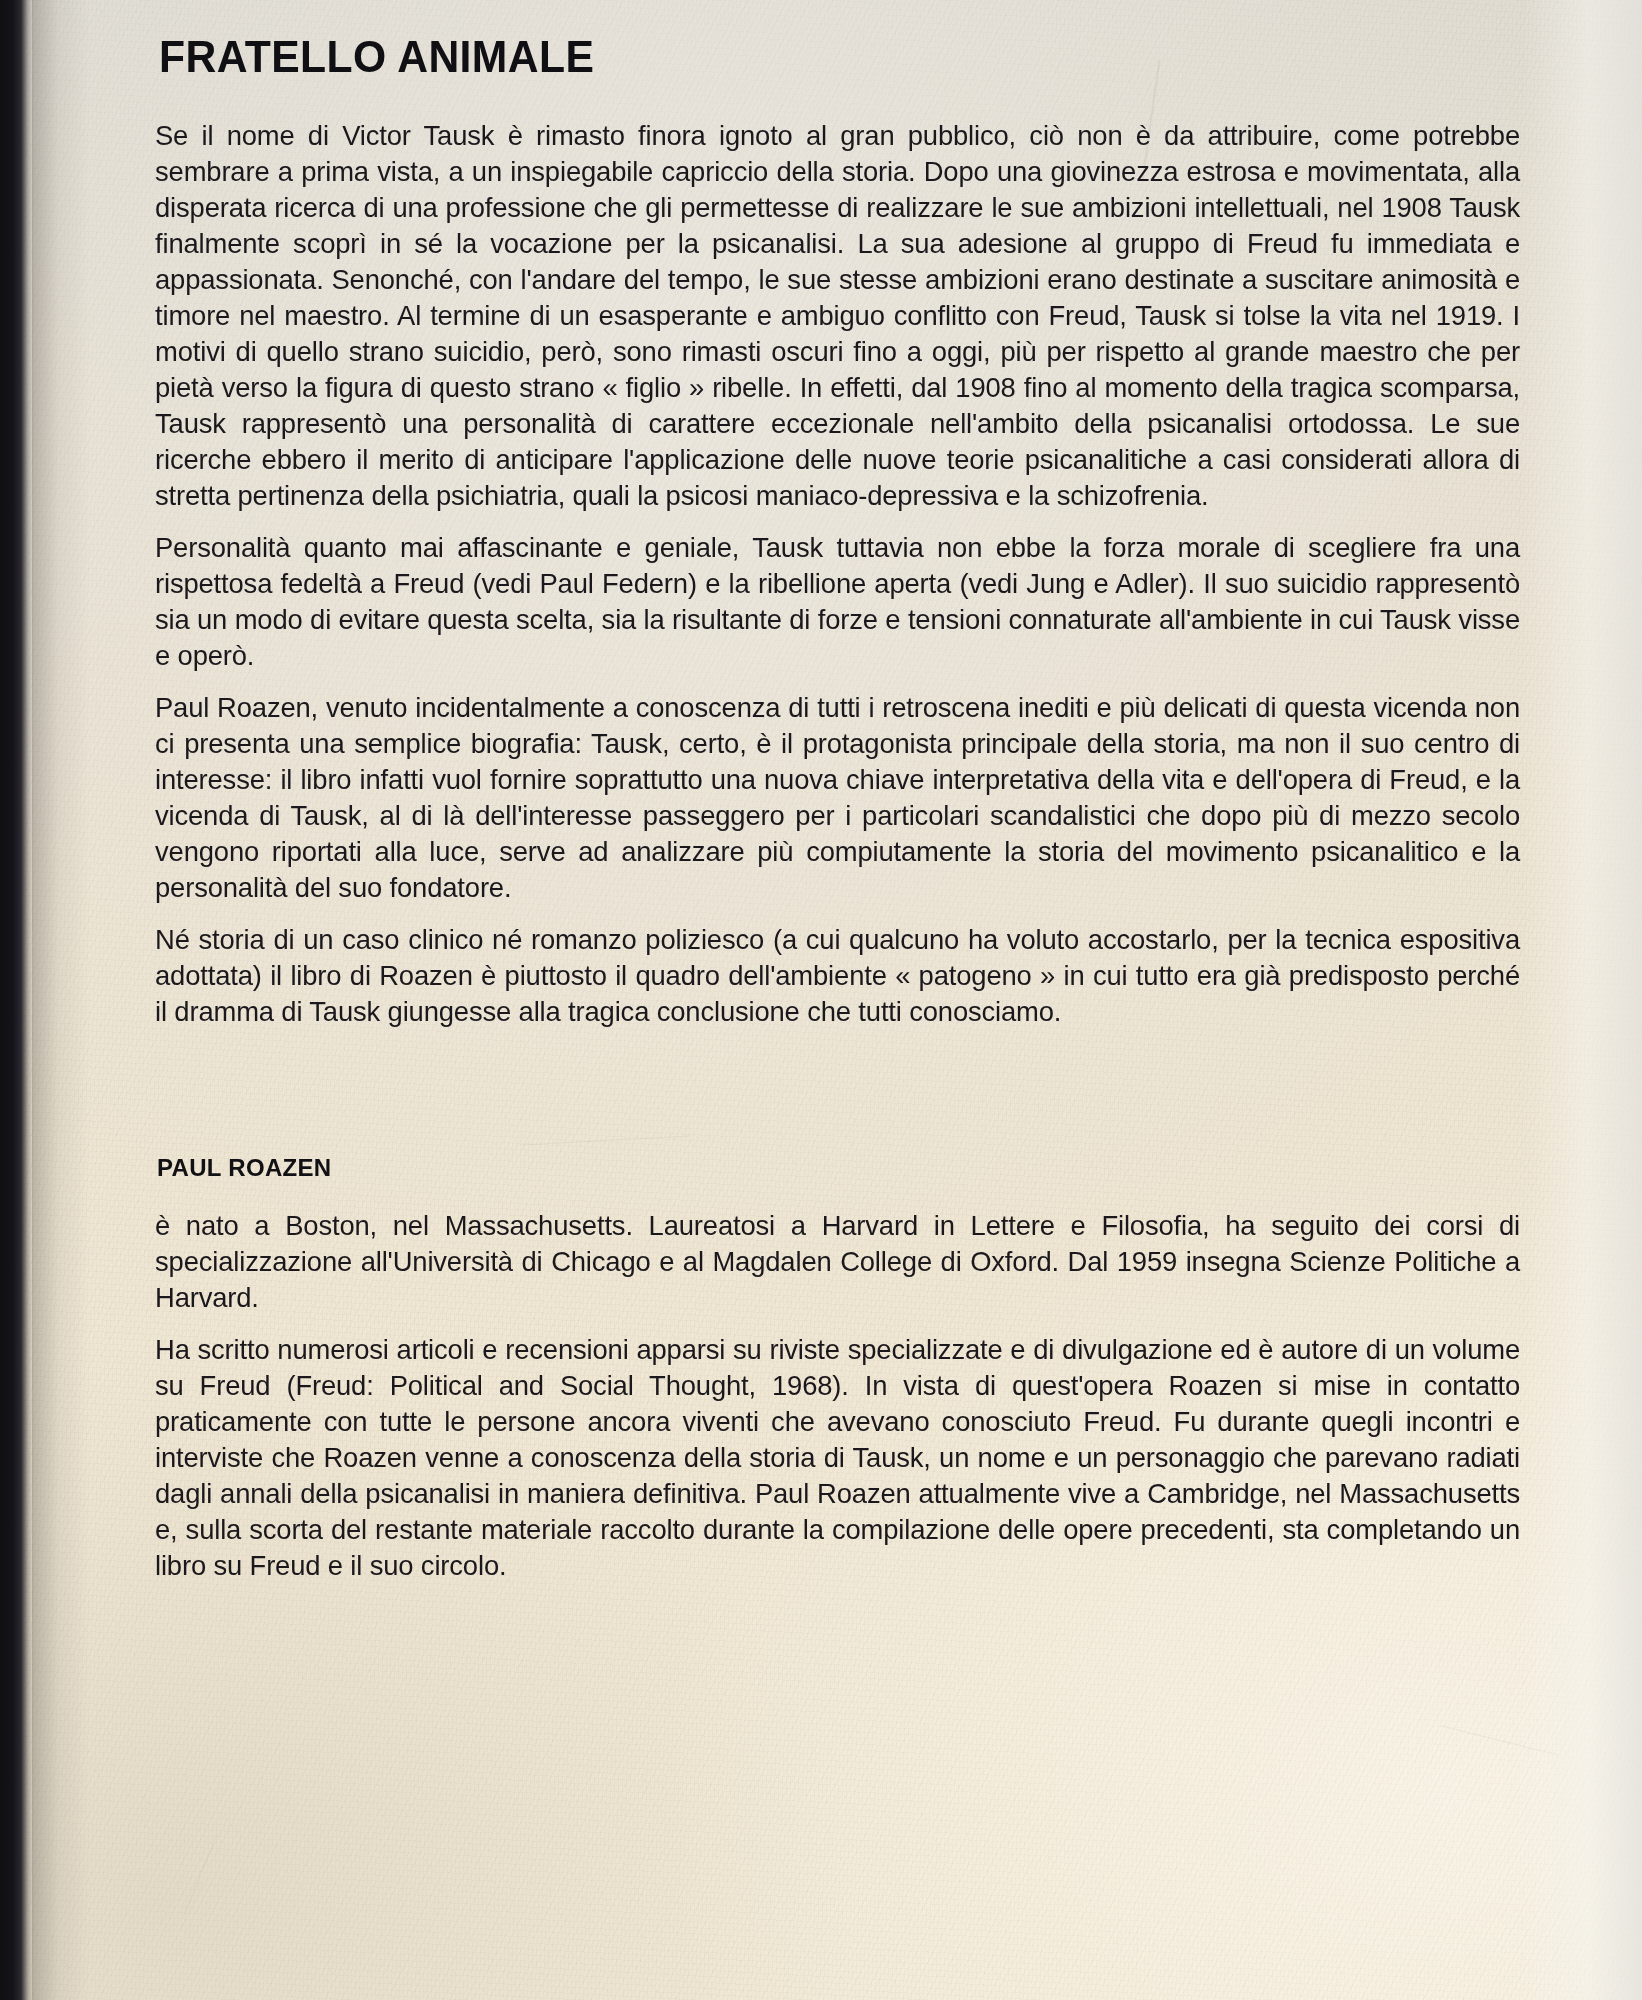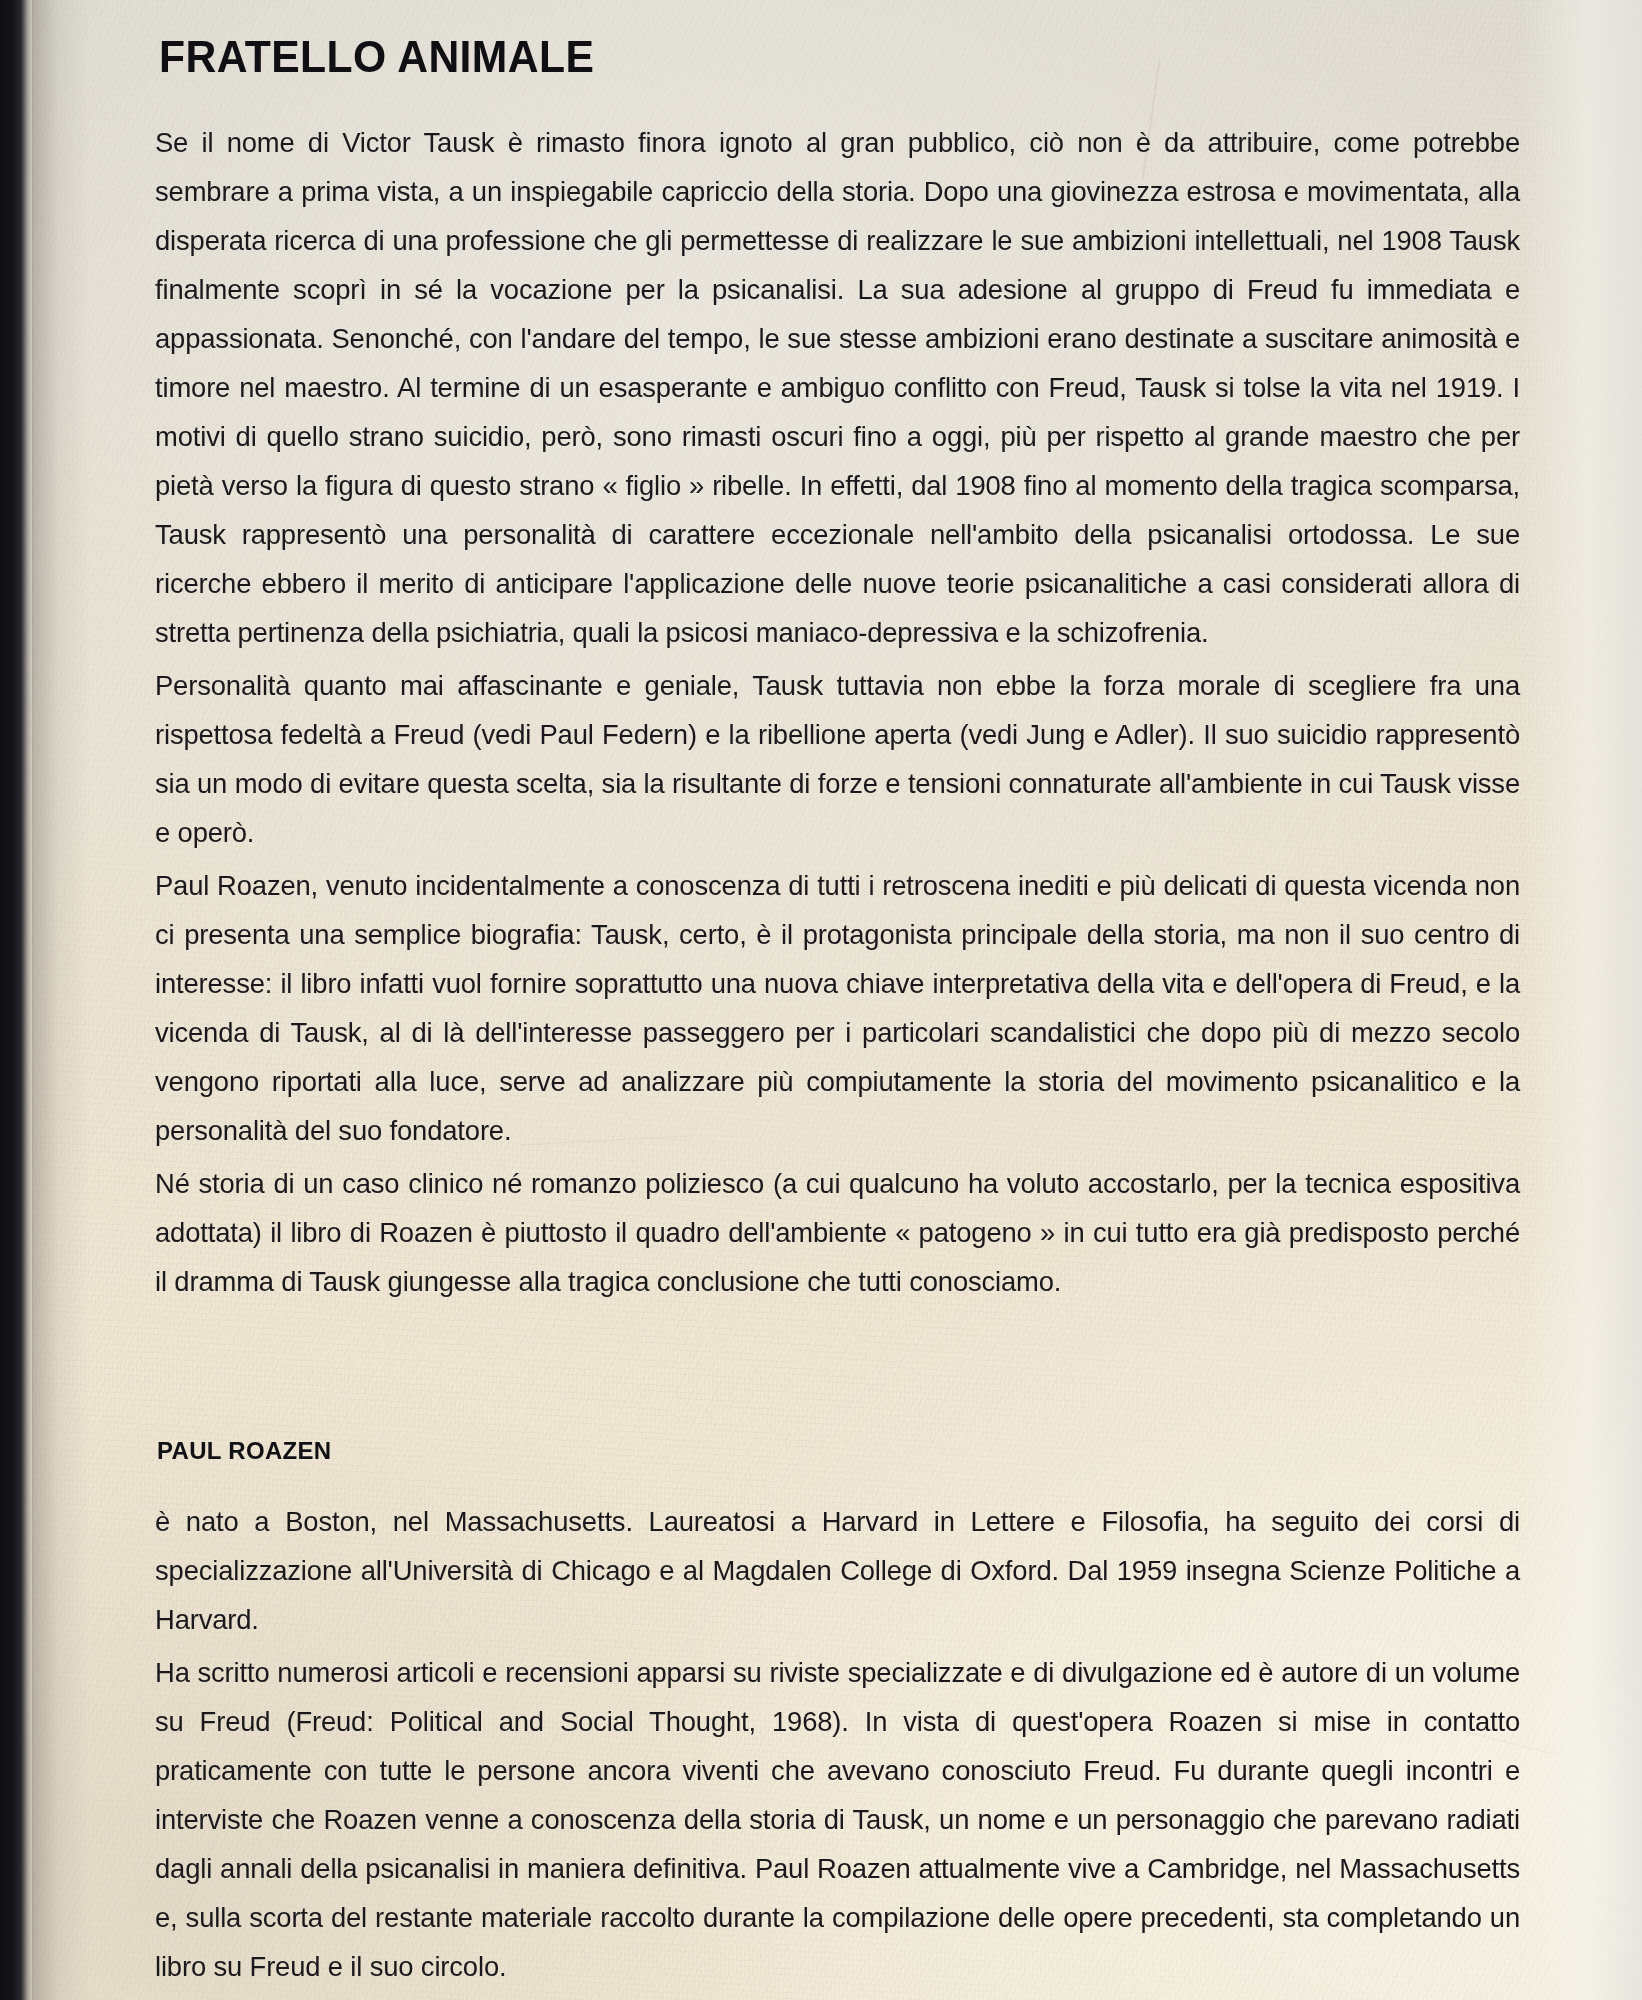--- a/index.html
+++ b/index.html
@@ -88,33 +88,33 @@
     line-height: 1.05;
     margin: 0 0 38px 4px;
     color: #101014;
     font-stretch: condensed;
     transform: scaleX(0.97);
     transform-origin: left center;
   }
 
   .blurb, .bio {
     font-size: 27.4px;
-    line-height: 49px;
+    line-height: 36px;
     text-align: justify;
     text-justify: inter-word;
     color: #1a181c;
     letter-spacing: -0.15px;
     hyphens: manual;
   }
 
   .blurb p, .bio p {
     margin: 0;
     text-indent: 0;
   }
-  .blurb p + p, .bio p + p { margin-top: 4px; }
+  .blurb p + p, .bio p + p { margin-top: 16px; }
 
   .section-gap { height: 120px; }
 
   .person-name {
     font-size: 24px;
     font-weight: bold;
     letter-spacing: 0.3px;
     margin: 0 0 22px 2px;
     color: #111015;
   }

